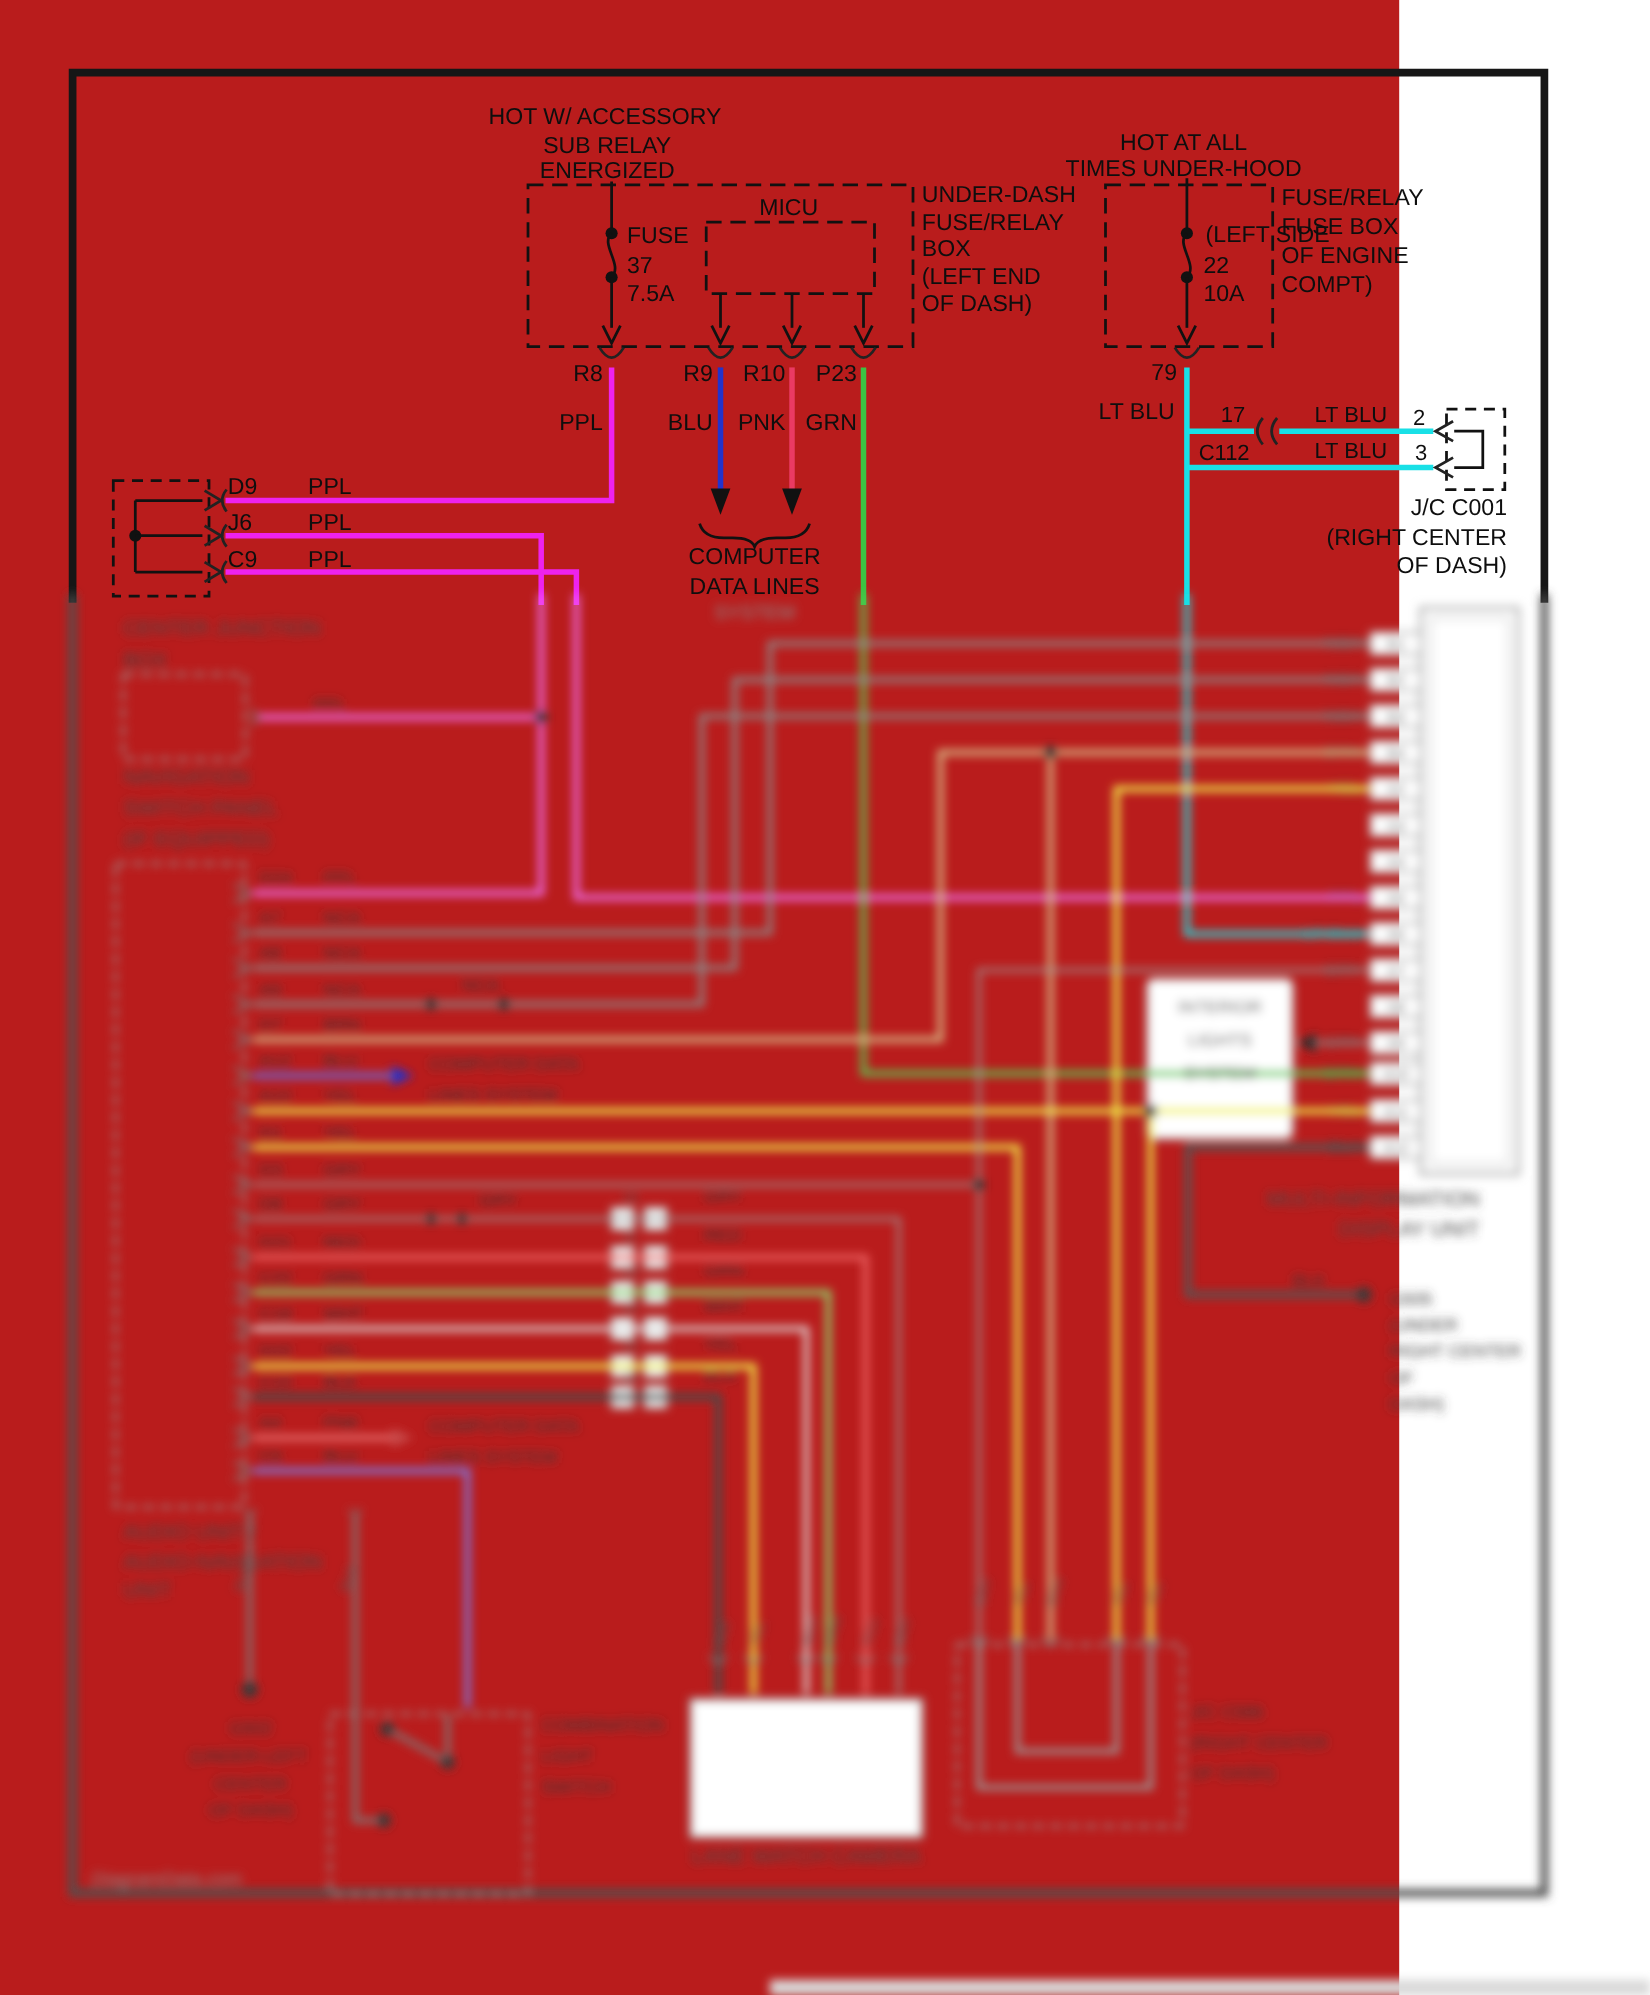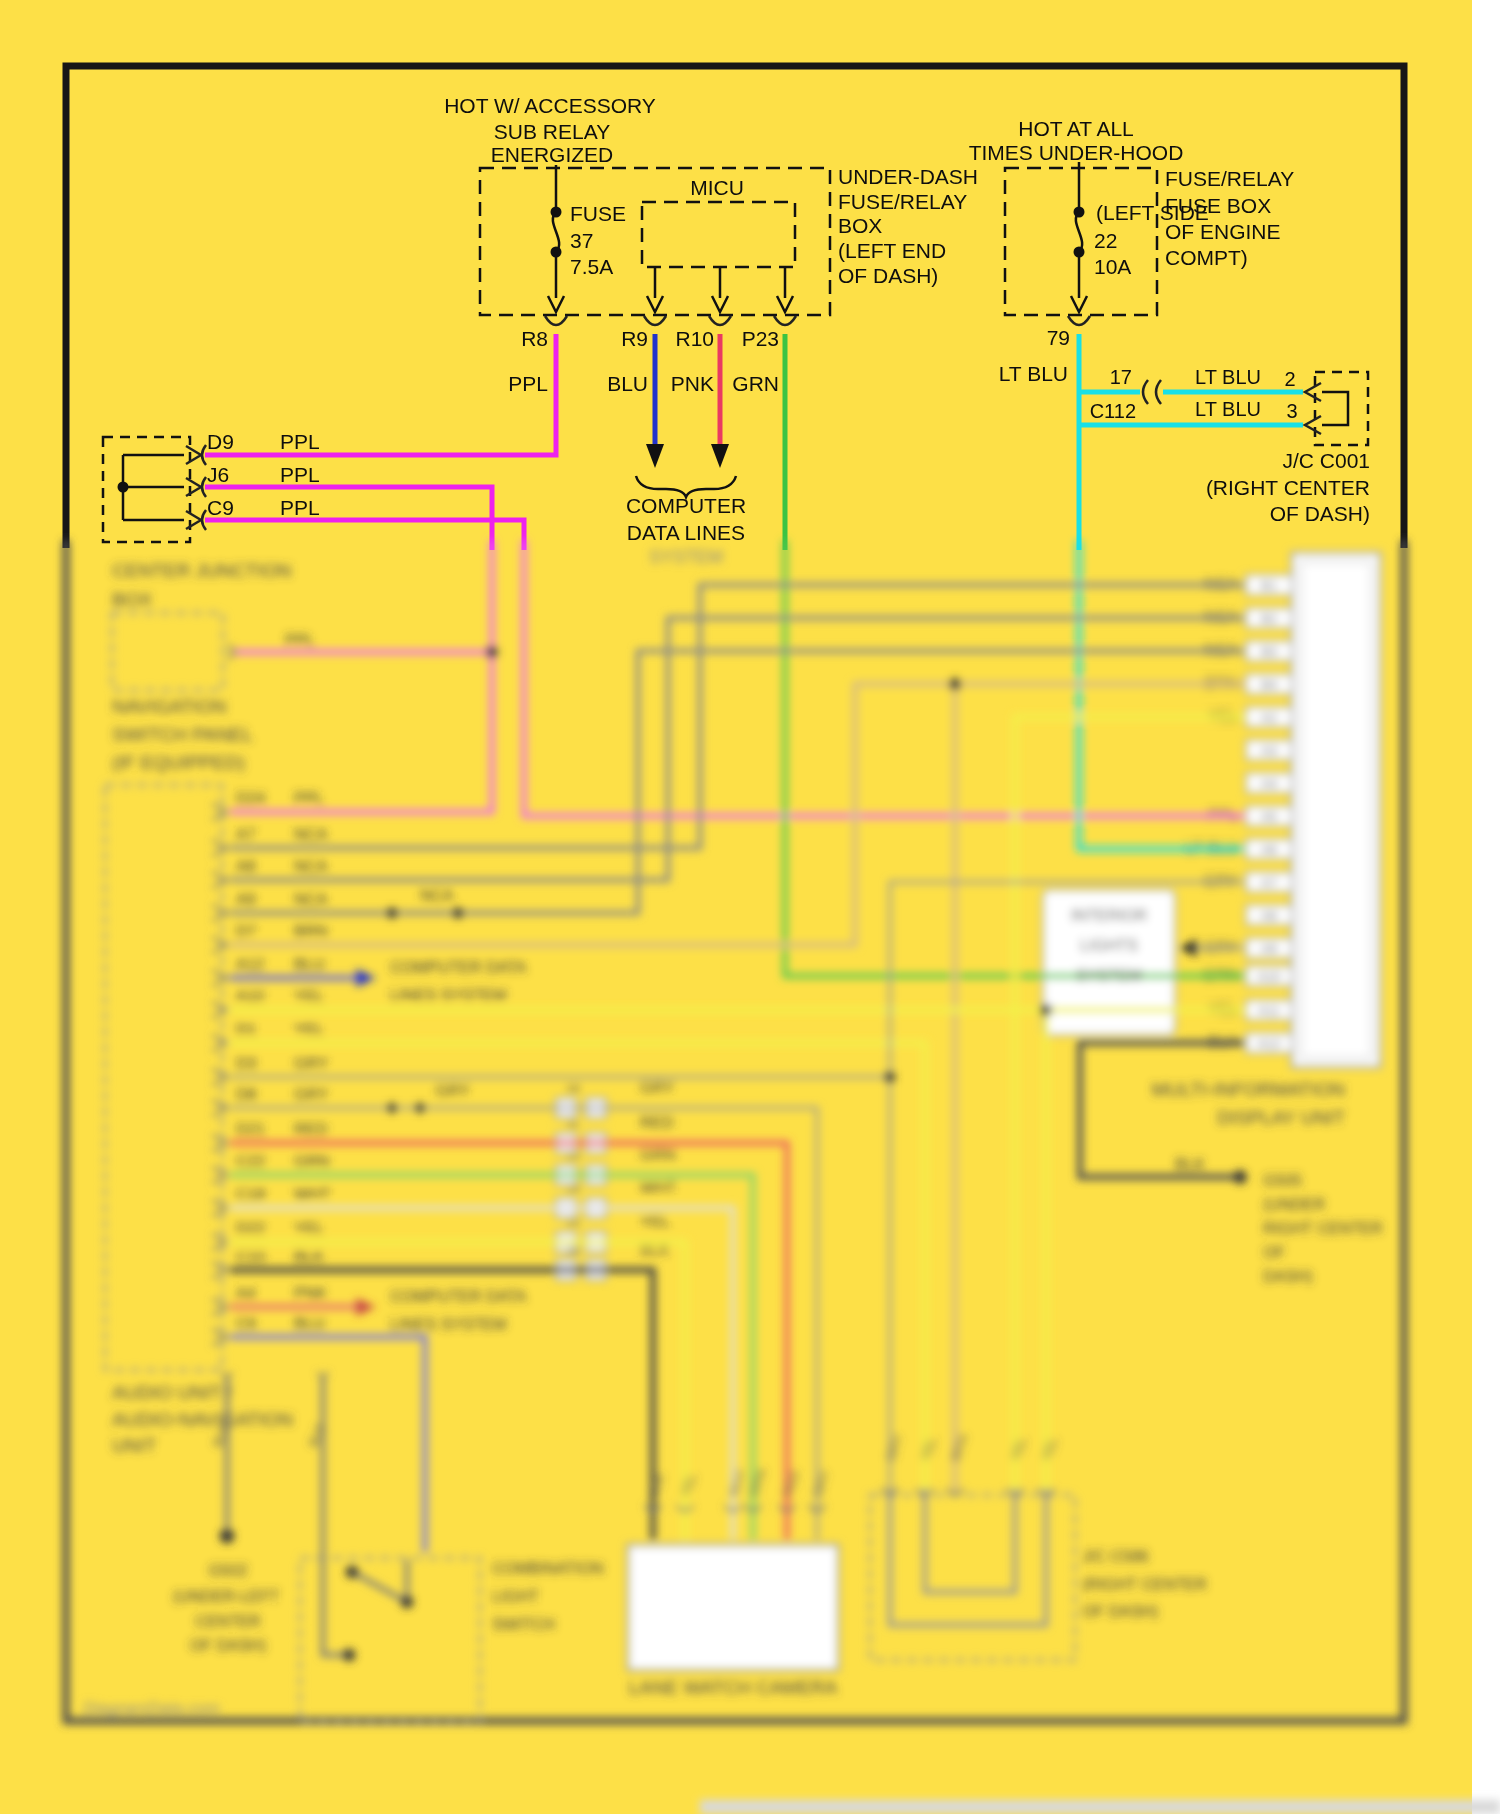--- a/index.html
+++ b/index.html
@@ -1,16 +1,16 @@
 <!DOCTYPE html>
 <html><head>
 <meta charset="utf-8">
 <style>
   html,body{margin:0;padding:0;background:#ffffff;}
-  .page{width:1472px;height:1814px;position:relative;background:#fde047;}
+  .page{width:1272px;height:1814px;position:relative;background:#b91c1c;}
   svg{display:block;font-family:"Liberation Sans", sans-serif;}
   text{fill:#0e0e0e;}
   .t  {font-size:21px;fill:#0e0e0e;}
   .t2 {font-size:20px;fill:#0e0e0e;}
   .tb {font-size:16px;fill:#3d3d3d;}
   .tbl{font-size:19px;fill:#4a4a4a;}
   .ts {font-size:13px;fill:#555;}
   .tw {font-size:17px;font-style:italic;fill:#8a8a8a;}
   .tg {font-size:18px;fill:#8a8a8a;}
   .box {fill:none;stroke:#111;stroke-width:2.5;stroke-dasharray:14 8;}

